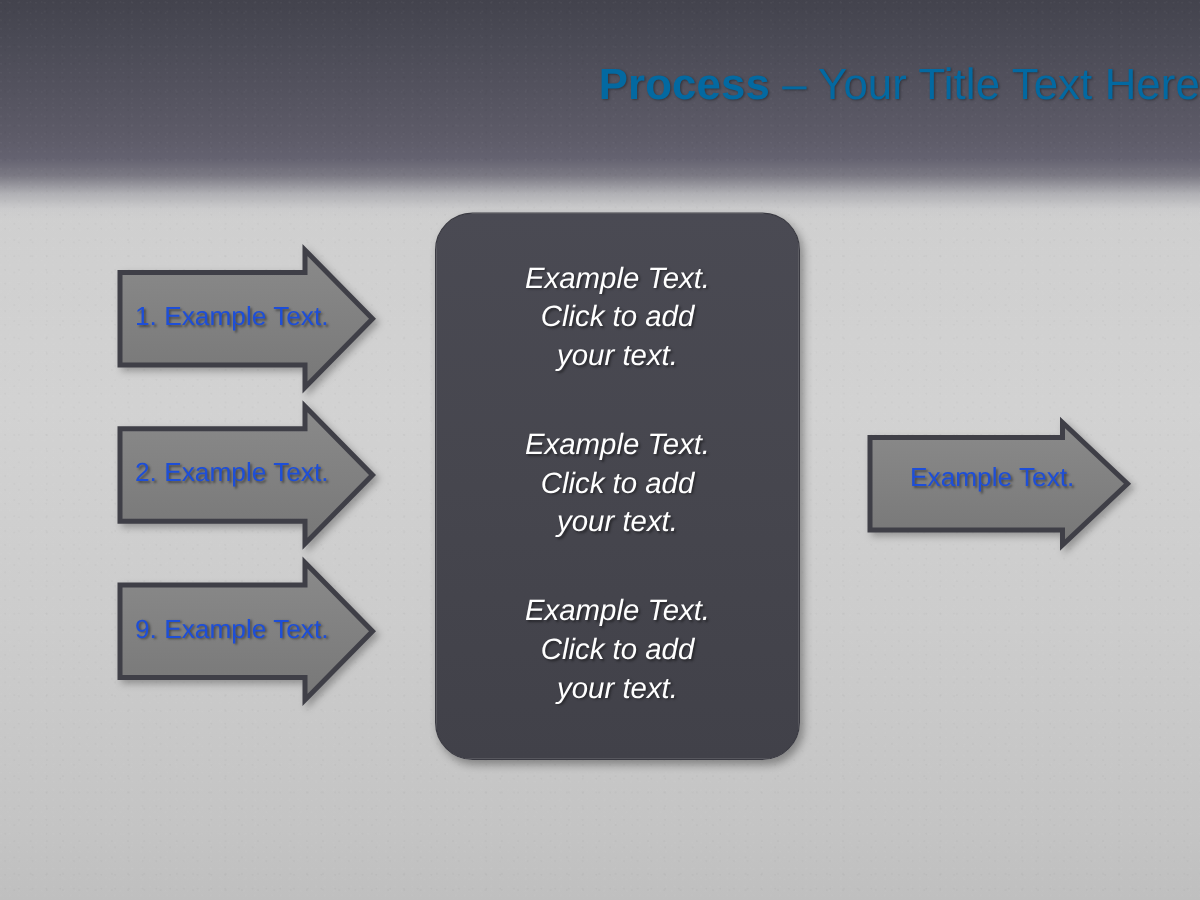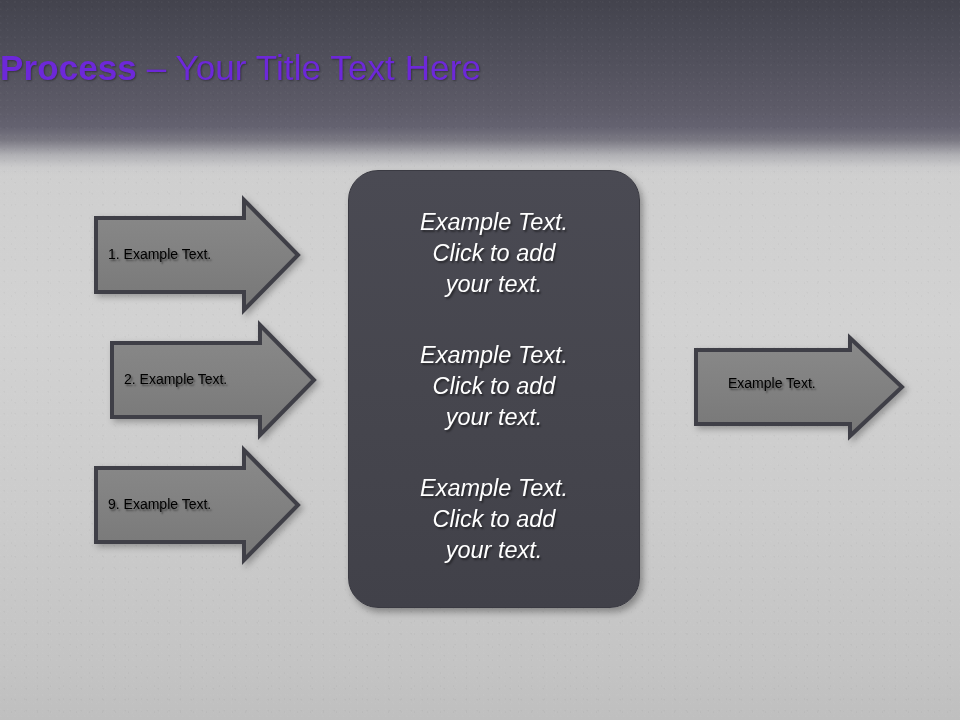--- a/index.html
+++ b/index.html
@@ -58,22 +58,22 @@
     background-size: 7px 7px, 11px 11px, 9px 9px, 13px 13px;
     pointer-events: none;
   }
 
   
   .title {
     position: absolute;
     left: 0;
     top: 46px;
     width: 960px;
-    text-align: left;
-    color: #6d28d9;
+    text-align: right;
+    color: #0369a1;
     font-size: 35px;
     line-height: 44px;
     white-space: nowrap;
     letter-spacing: 0.1px;
     text-shadow: 1px 1px 2px rgba(0,0,0,0.35);
   }
   .title .t-strong { font-weight: bold; }
   .title .t-rest { font-weight: normal; }
 
   
@@ -111,29 +111,29 @@
   
   .arrow {
     position: absolute;
   }
   .arrow svg {
     display: block;
     overflow: visible;
   }
   .arrow-label {
     position: absolute;
-    color: #000000;
-    font-size: 14px;
+    color: #1d4ed8;
+    font-size: 21px;
     line-height: 22px;
     white-space: nowrap;
     text-shadow: 1.5px 1.5px 2px rgba(0,0,0,0.45);
   }
 
   .arrow-left-1 { left: 92px; top: 196px; }
-  .arrow-left-2 { left: 108px; top: 321px; }
+  .arrow-left-2 { left: 92px; top: 321px; }
   .arrow-left-3 { left: 92px; top: 446px; }
   .arrow-right  { left: 692px; top: 334px; }
 
   .arrow-left-1 .arrow-label,
   .arrow-left-2 .arrow-label,
   .arrow-left-3 .arrow-label {
     left: 16px;
     top: 47px;
   }
   .arrow-right .arrow-label {

